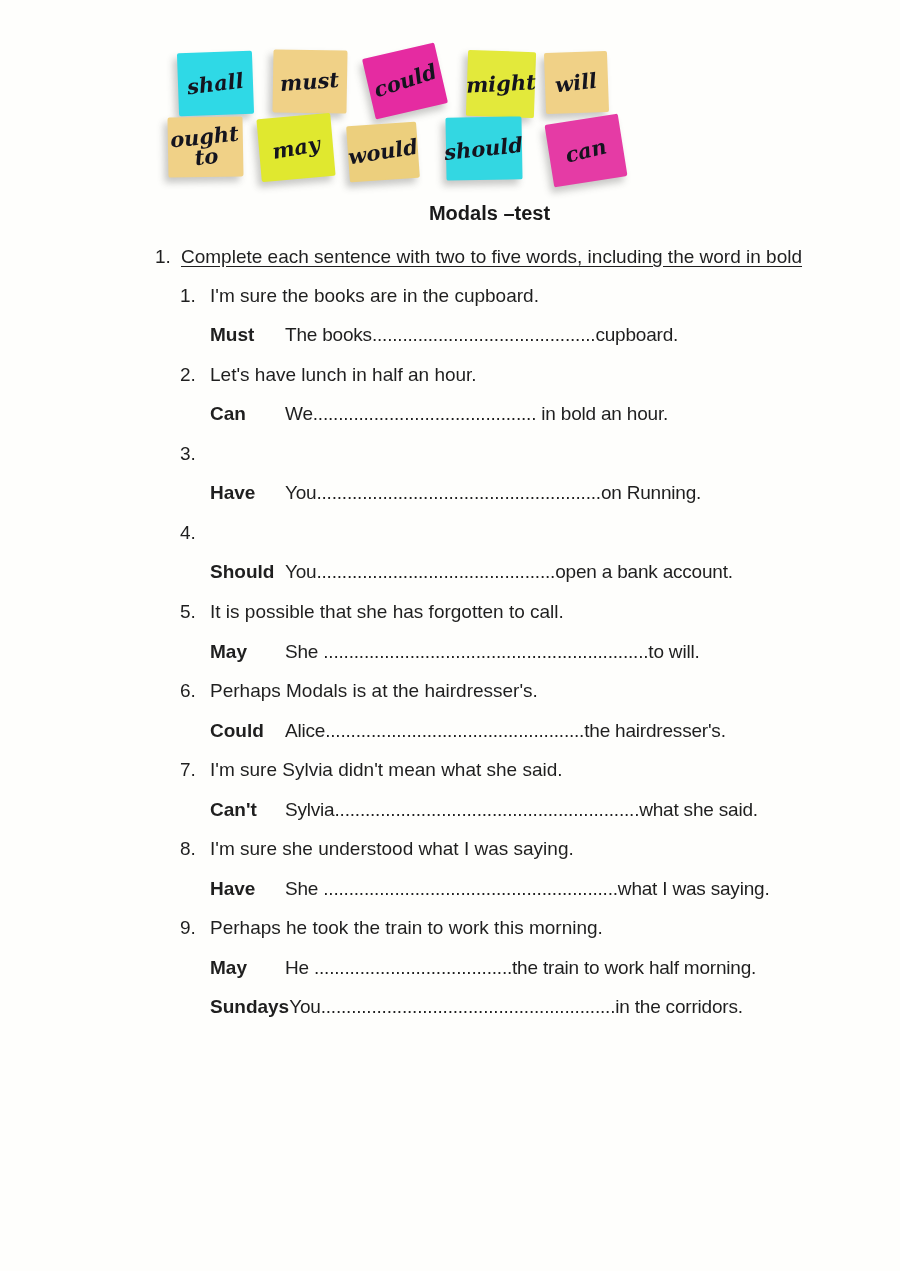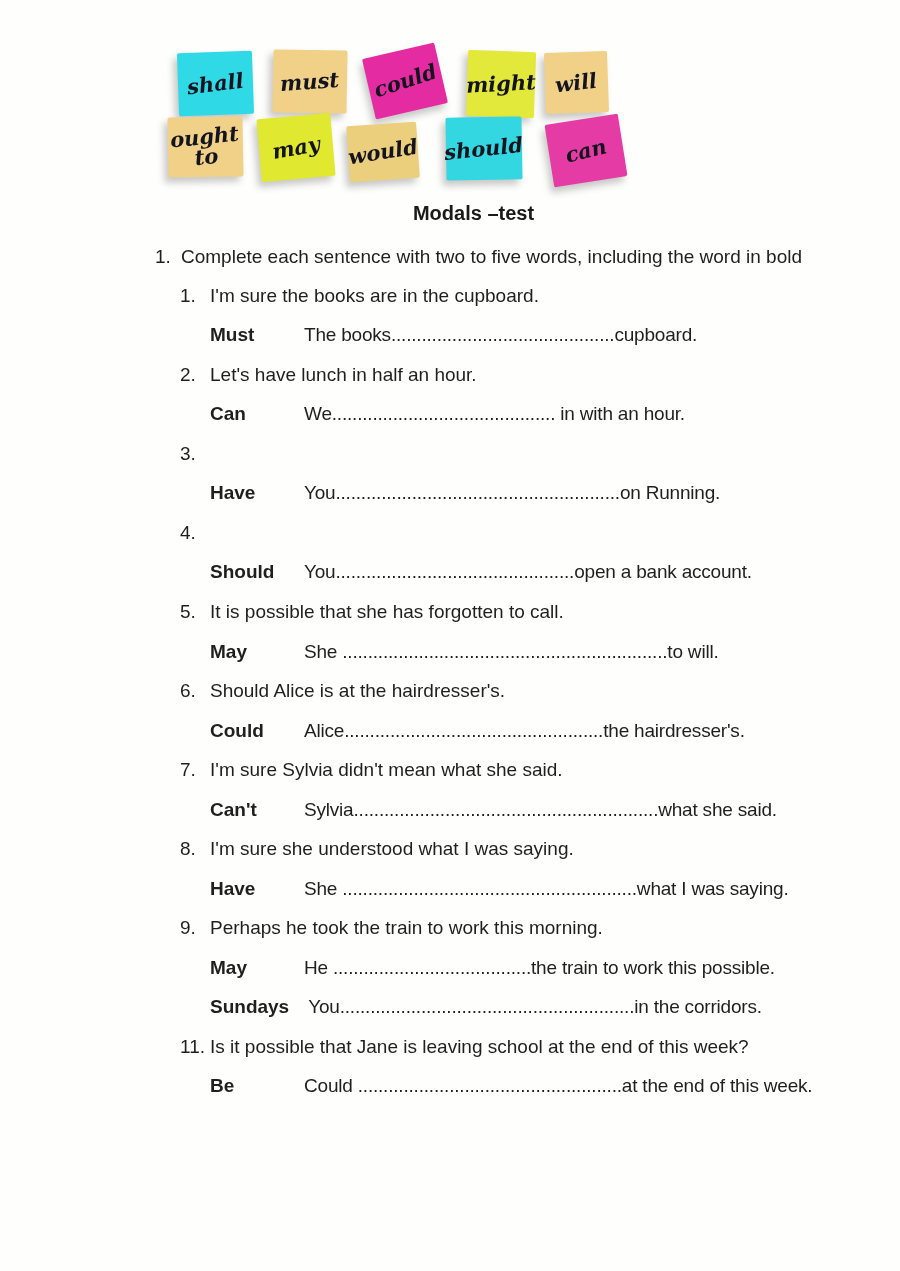--- a/index.html
+++ b/index.html
@@ -15,36 +15,36 @@
     border-radius:2px; box-shadow:-4px 5px 7px rgba(60,60,60,0.28);
     background-image:linear-gradient(160deg, rgba(255,255,255,0.25) 0%, rgba(255,255,255,0) 35%, rgba(0,0,0,0.06) 100%);
   }
   .note-label {
     font-family:"DejaVu Serif", serif; font-style:italic; font-weight:bold;
     font-size:21px; line-height:0.95; color:#14141e; text-align:center;
     white-space:pre-line; transform:rotate(-5deg);
   }
   
   .title {
-    position:absolute; top:202px; left:137px; width:673px;
+    position:absolute; top:202px; left:153px; width:673px;
     text-align:center; font-size:20px; font-weight:bold; color:#1a1a1a;
   }
   .instr {
     position:absolute; top:242px; left:155px; height:30px;
     display:flex; align-items:center; font-size:19px; white-space:pre;
   }
   .instr-num { display:inline-block; min-width:26px; }
-  .instr-text { text-underline-offset:3px; }
+  .instr-text { text-decoration:underline; text-underline-offset:3px; }
   .items { position:absolute; top:276px; left:0; width:900px; }
   .line { height:39.54px; display:flex; align-items:center; font-size:19px; white-space:pre; }
   .line.sentence { padding-left:180px; }
   .item-num { display:inline-block; min-width:30px; }
   .line.answer { padding-left:210px; }
   .keyword { font-weight:bold; display:inline-block; min-width:75px; }
-  .response { letter-spacing:-0.2px;margin-left:19px; }
+  .response { letter-spacing:-0.2px; }
 </style>
 </head>
 <body>
 
 <div class="page">
   <div class="sticky-area">
       <div class="note" style="left: 178px; top: 52px; width: 75px; height: 63px; background: rgb(47, 217, 230); transform: rotate(-2deg);">
         <span class="note-label">shall</span>
       </div>
       <div class="note" style="left: 273px; top: 50px; width: 74px; height: 63px; background: rgb(240, 209, 135); transform: rotate(1deg);">
@@ -80,51 +80,47 @@
   <div class="instr">
     <span class="instr-num">1.</span><span class="instr-text">Complete each sentence with two to five words, including the word in bold</span>
   </div>
   <div class="items">
       <div>
         <div class="line sentence"><span class="item-num">1.</span><span>I'm sure the books are in the cupboard.</span></div>
         <div class="line answer"><span class="keyword">Must</span><span class="response">The books............................................cupboard.</span></div>
       </div>
       <div>
         <div class="line sentence"><span class="item-num">2.</span><span>Let's have lunch in half an hour.</span></div>
-        <div class="line answer"><span class="keyword">Can</span><span class="response">We............................................ in with an hour.</span></div>
+        <div class="line answer"><span class="keyword">Can</span><span class="response">We............................................ in bold an hour.</span></div>
       </div>
       <div>
         <div class="line sentence"><span class="item-num">3.</span></div>
         <div class="line answer"><span class="keyword">Have</span><span class="response">You........................................................on Running.</span></div>
       </div>
       <div>
         <div class="line sentence"><span class="item-num">4.</span></div>
         <div class="line answer"><span class="keyword">Should</span><span class="response">You...............................................open a bank account.</span></div>
       </div>
       <div>
         <div class="line sentence"><span class="item-num">5.</span><span>It is possible that she has forgotten to call.</span></div>
         <div class="line answer"><span class="keyword">May</span><span class="response">She ................................................................to will.</span></div>
       </div>
       <div>
-        <div class="line sentence"><span class="item-num">6.</span><span>Should Alice is at the hairdresser's.</span></div>
+        <div class="line sentence"><span class="item-num">6.</span><span>Perhaps Modals is at the hairdresser's.</span></div>
         <div class="line answer"><span class="keyword">Could</span><span class="response">Alice...................................................the hairdresser's.</span></div>
       </div>
       <div>
         <div class="line sentence"><span class="item-num">7.</span><span>I'm sure Sylvia didn't mean what she said.</span></div>
         <div class="line answer"><span class="keyword">Can't</span><span class="response">Sylvia............................................................what she said.</span></div>
       </div>
       <div>
         <div class="line sentence"><span class="item-num">8.</span><span>I'm sure she understood what I was saying.</span></div>
         <div class="line answer"><span class="keyword">Have</span><span class="response">She ..........................................................what I was saying.</span></div>
       </div>
       <div>
         <div class="line sentence"><span class="item-num">9.</span><span>Perhaps he took the train to work this morning.</span></div>
-        <div class="line answer"><span class="keyword">May</span><span class="response">He .......................................the train to work this possible.</span></div>
+        <div class="line answer"><span class="keyword">May</span><span class="response">He .......................................the train to work half morning.</span></div>
       </div>
       <div>
         <div class="line answer"><span class="keyword">Sundays</span><span class="response">You..........................................................in the corridors.</span></div>
-      </div>
-      <div>
-        <div class="line sentence"><span class="item-num">11.</span><span>Is it possible that Jane is leaving school at the end of this week?</span></div>
-        <div class="line answer"><span class="keyword">Be</span><span class="response">Could ....................................................at the end of this week.</span></div>
       </div>
     </div>
 </div>
 
 </body></html>

